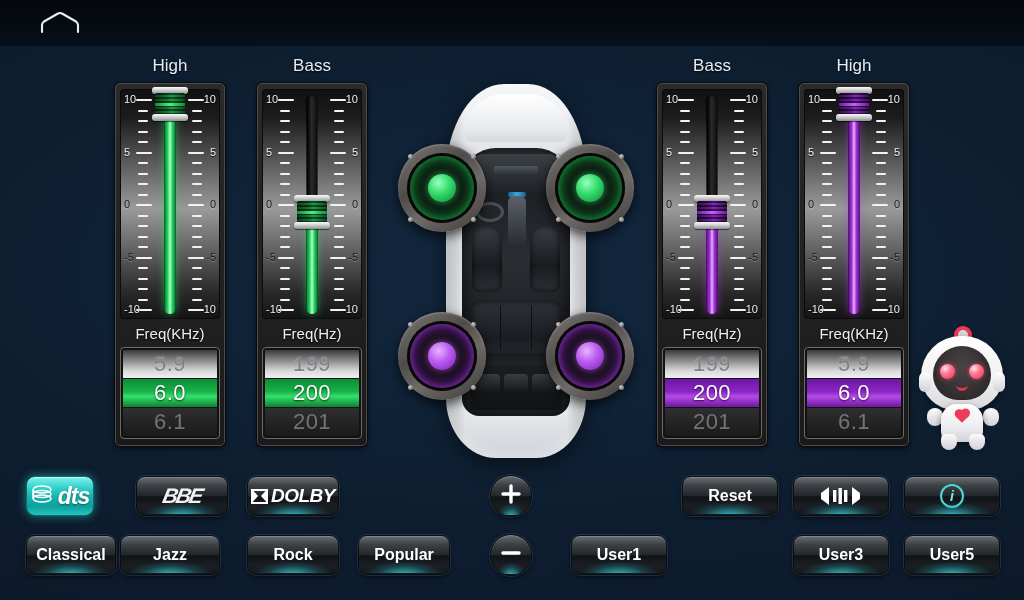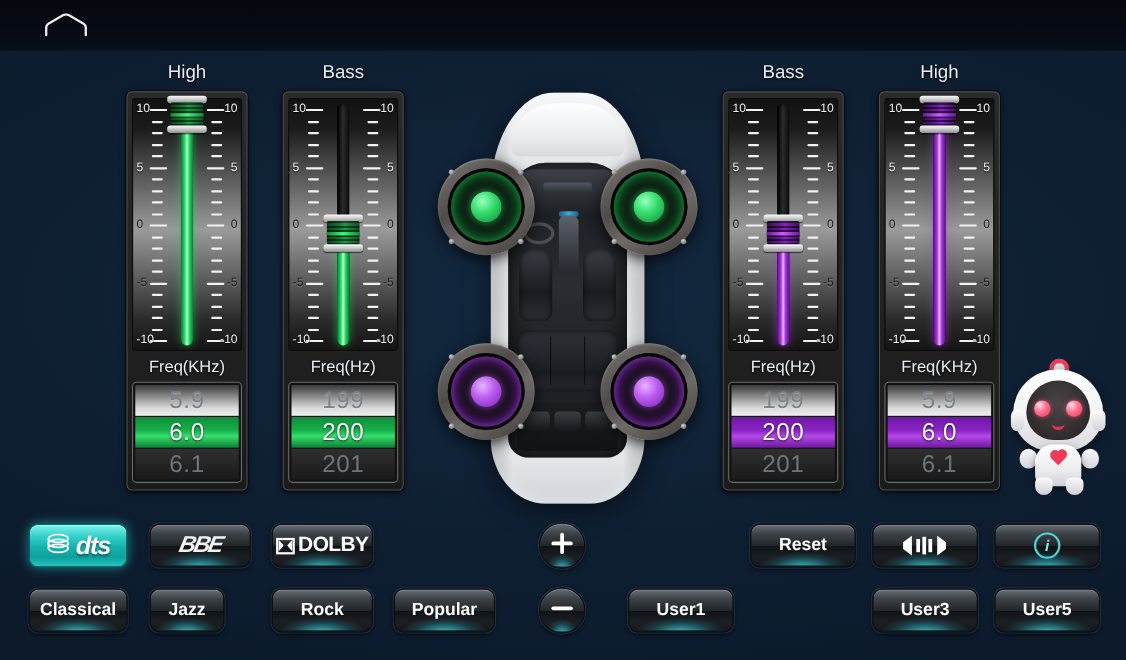--- a/index.html
+++ b/index.html
@@ -449,21 +449,21 @@
     display:flex; align-items:center; justify-content:center;
     position: relative;
   }
   .dolby-mark::before, .dolby-mark::after {
     content:""; position:absolute; top:0; bottom:0; width:5px;
     background:#ffffff;
   }
   .dolby-mark::before { left: 0; clip-path: polygon(0 0, 100% 50%, 0 100%); }
   .dolby-mark::after  { right: 0; clip-path: polygon(100% 0, 0 50%, 100% 100%); }
   .logo-dolby-text {
-    font-size: 19px; font-weight: bold; color:#ffffff; letter-spacing: -0.5px;
+    font-size: 19px; font-weight: bold; color:#ffffff; letter-spacing: -0.5px; font-style: italic;
   }
   .logo-srs { display:flex; align-items:center; gap:1px; font-size:19px; font-weight:bold; color:#fff; }
   .srs-paren { font-size: 22px; font-weight: 400; }
   .srs-dot { width: 14px; height: 14px; border-radius: 50%; background:#ffffff; display:inline-block; }
   .icon-balance { display:flex; align-items:center; gap:2px; }
   .info-circle {
     width: 24px; height: 24px; border-radius: 50%;
     border: 2px solid #4fd8d8;
     display:flex; align-items:center; justify-content:center;
     color: #7ce8e8; font-size: 14px; font-style: italic; font-weight:bold;
@@ -859,21 +859,21 @@
     </div>
     <div class="r-arm la"></div>
     <div class="r-arm ra"></div>
     <div class="r-body">
       <div class="r-heart"></div>
     </div>
     <div class="r-leg ll"></div>
     <div class="r-leg rl"></div>
   </div>
 
-  <div class="btn active" style="left:26px; top:476px; width:90px;">
+  <div class="btn active" style="left:26px; top:476px; width:68px;">
     <span class="logo-dts">
       <span>
         <svg width="22" height="20" viewBox="0 0 22 20">
           <ellipse cx="11" cy="5.5" rx="9" ry="3.6" fill="none" stroke="#ffffff" stroke-width="1.5"></ellipse>
           <ellipse cx="11" cy="10" rx="9" ry="3.6" fill="none" stroke="#ffffff" stroke-width="1.5"></ellipse>
           <ellipse cx="11" cy="14.5" rx="9" ry="3.6" fill="none" stroke="#ffffff" stroke-width="1.5"></ellipse>
           <path d="M2 5.5 L2 14.5" stroke="#ffffff" stroke-width="1.5" fill="none"></path>
         </svg>
       </span>
       <span class="logo-text-dts">dts</span>
@@ -919,21 +919,21 @@
 
   <div class="btn" style="left:904px; top:476px; width:96px;">
     <span class="info-circle">
       <span>i</span>
     </span>
   </div>
 
   <div class="btn" style="left:26px; top:535px; width:90px;">
     <span>Classical</span>
   </div>
-  <div class="btn" style="left:136px; top:535px; width:68px;">
+  <div class="btn" style="left:120px; top:535px; width:100px;">
     <span>Jazz</span>
   </div>
   <div class="btn" style="left:247px; top:535px; width:92px;">
     <span>Rock</span>
   </div>
   <div class="btn" style="left:358px; top:535px; width:92px;">
     <span>Popular</span>
   </div>
   <div class="btn round" style="left:490px; top:534px;">
     <span>

